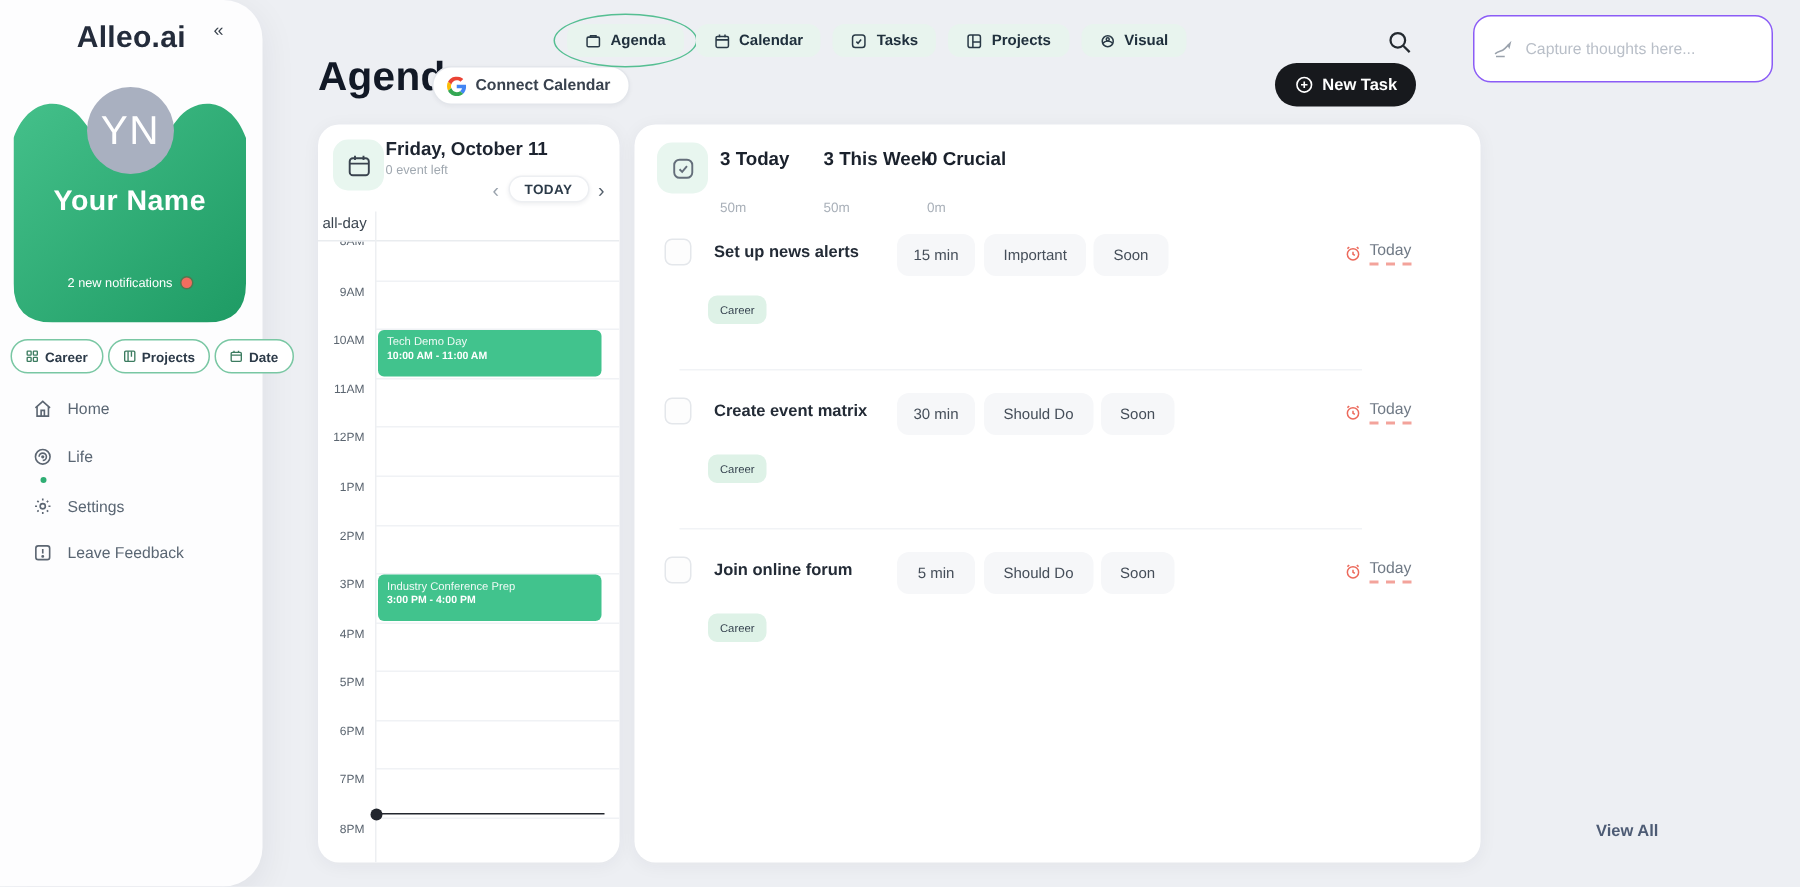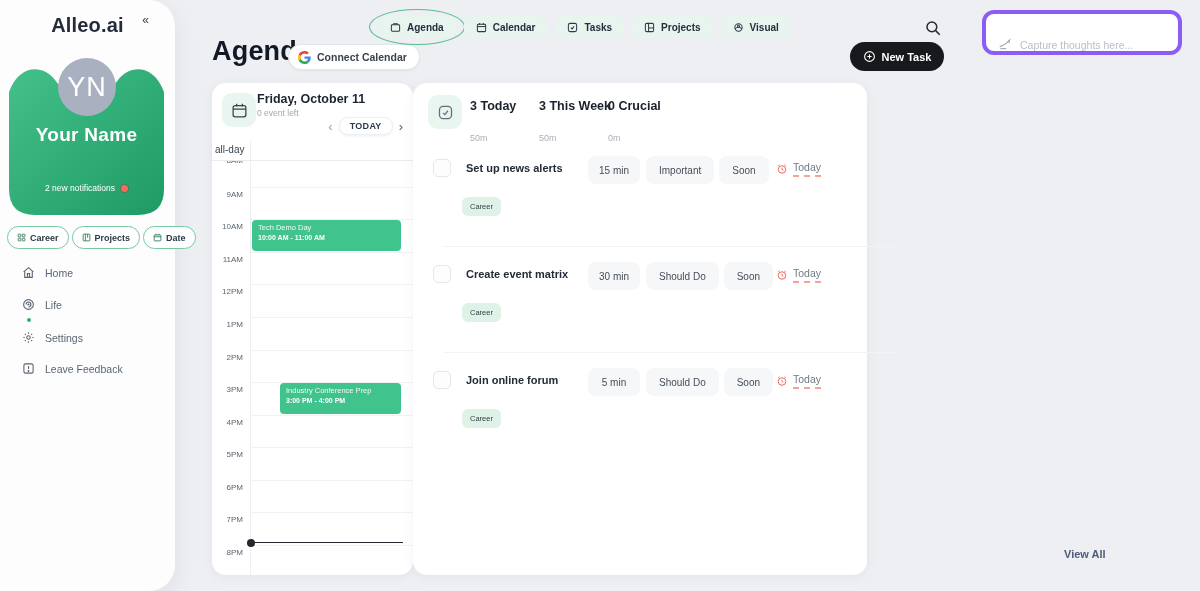--- a/index.html
+++ b/index.html
@@ -80,22 +80,22 @@
   .search-btn svg { width:18px; height:18px; stroke:#23292f; }
   .new-task-btn {
     position:absolute; left:850px; top:42px; width:94px; height:29px;
     background:#17191d; border-radius:15px; color:#fff;
     display:flex; align-items:center; justify-content:center; gap:6px;
     font-size:11px; font-weight:700; cursor:pointer; z-index:6;
   }
   .new-task-btn svg { width:13px; height:13px; stroke:#fff; }
   .capture-box {
     position:absolute; left:982px; top:10px; width:200px; height:45px;
-    background:#fff; border:4px solid #8b5cf6; border-radius:12px;
-    display:flex; align-items:flex-end; gap:8px; padding:0 12px;
+    background:#fff; border:1px solid #8b5cf6; border-radius:12px;
+    display:flex; align-items:center; gap:8px; padding:0 12px;
   }
   .capture-box svg { width:14px; height:14px; stroke:#9aa2ac; flex:none; }
   .capture-box input {
     border:none; outline:none; width:100%; font-family:"Liberation Sans",sans-serif;
     font-size:10.5px; color:#424a55; background:transparent;
   }
   .capture-box input::placeholder { color:#b9bfc8; }
 
   
   .cal-panel {
@@ -131,21 +131,21 @@
     position:absolute; left:40px; right:12px; height:31px; background:#41c38d;
     border-radius:4px; padding:3px 6px; z-index:4; color:#fff; cursor:pointer; overflow:hidden;
   }
   .event-title { font-size:7.5px; font-weight:500; color:rgba(255,255,255,.92); }
   .event-time { font-size:7px; font-weight:700; margin-top:2px; }
   .now-line { position:absolute; left:38px; right:10px; top:401px; border-top:1.6px solid #23272e; z-index:5; }
   .now-dot { position:absolute; left:35px; top:398px; width:8px; height:8px; border-radius:50%; background:#23272e; z-index:5; }
 
   
   .task-panel {
-    position:absolute; left:413px; top:83px; width:454px; height:492px;
+    position:absolute; left:423px; top:83px; width:564px; height:492px;
     background:#fff; border-radius:14px; box-shadow:0 2px 12px rgba(30,40,60,.05); z-index:3;
   }
   .task-icon-sq {
     position:absolute; left:15px; top:12px; width:34px; height:34px;
     background:#e8f6ef; border-radius:10px; display:flex; align-items:center; justify-content:center;
   }
   .task-icon-sq svg { width:17px; height:17px; stroke:#646e7a; }
   .stats-row { position:absolute; left:57px; top:16px; display:flex; }
   .stat { margin-right:0; }
   .stat:nth-child(1){ width:69px; } .stat:nth-child(2){ width:69px; }
@@ -396,21 +396,21 @@
 
     <div class="allday-row">
       <span>all-day</span>
     </div>
     <div class="vline"></div>
 
     <div class="event" style="top:79px;">
       <div class="event-title">Tech Demo Day</div>
       <div class="event-time">10:00 AM - 11:00 AM</div>
     </div>
-    <div class="event" style="top:242px;margin-left:28px;">
+    <div class="event" style="top:242px;">
       <div class="event-title">Industry Conference Prep</div>
       <div class="event-time">3:00 PM - 4:00 PM</div>
     </div>
 
     <div class="now-dot"></div>
     <div class="now-line"></div>
   </div>
 </div>
 
 <div class="task-panel">

